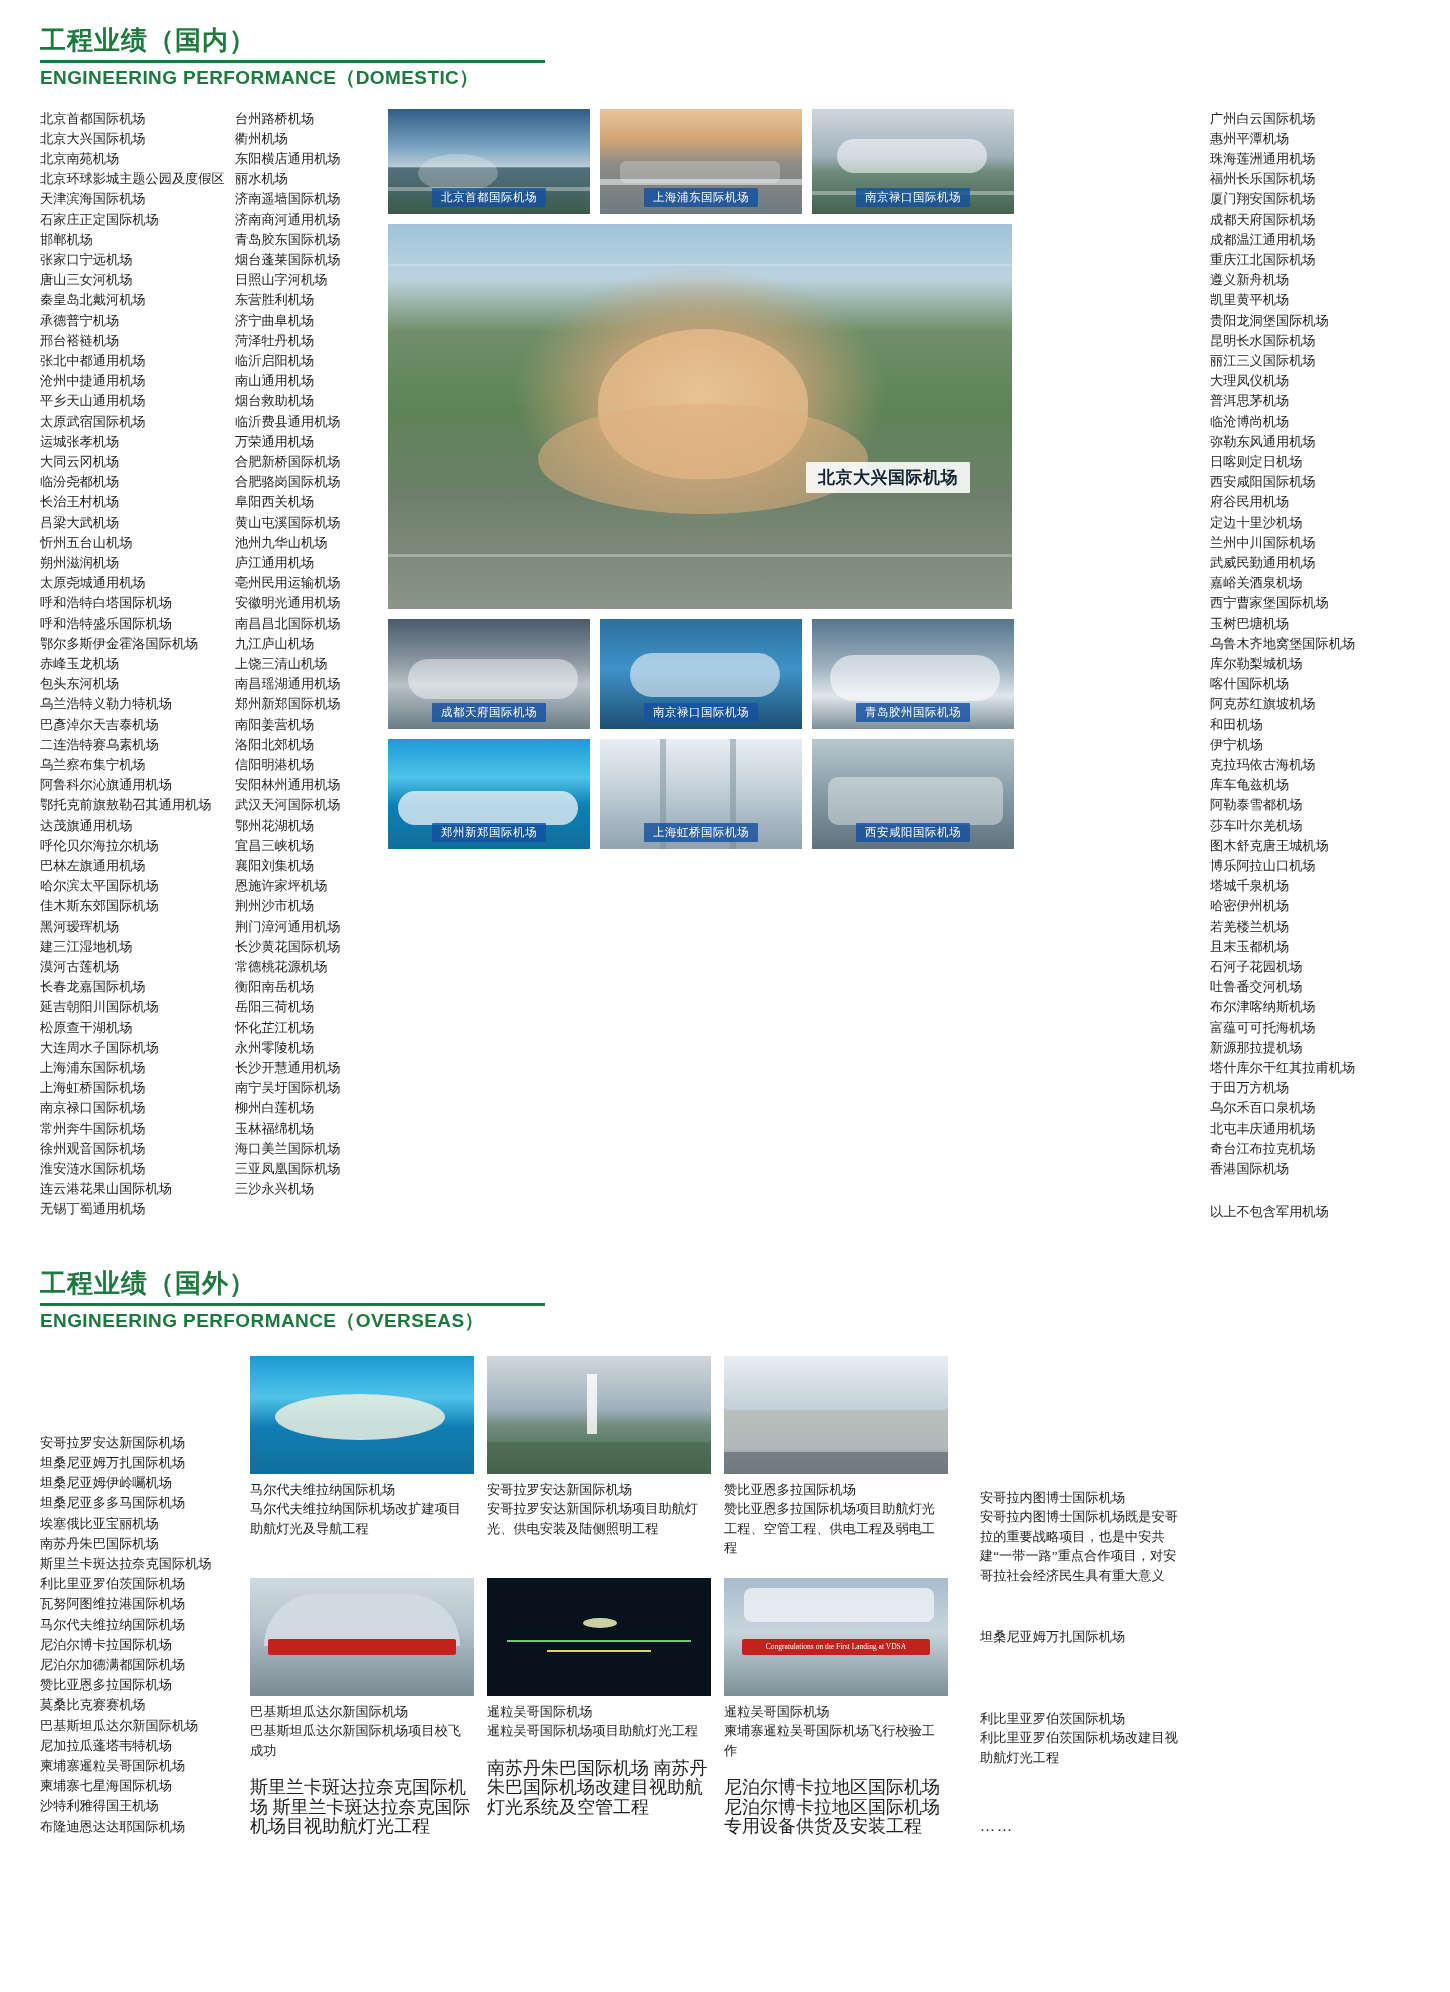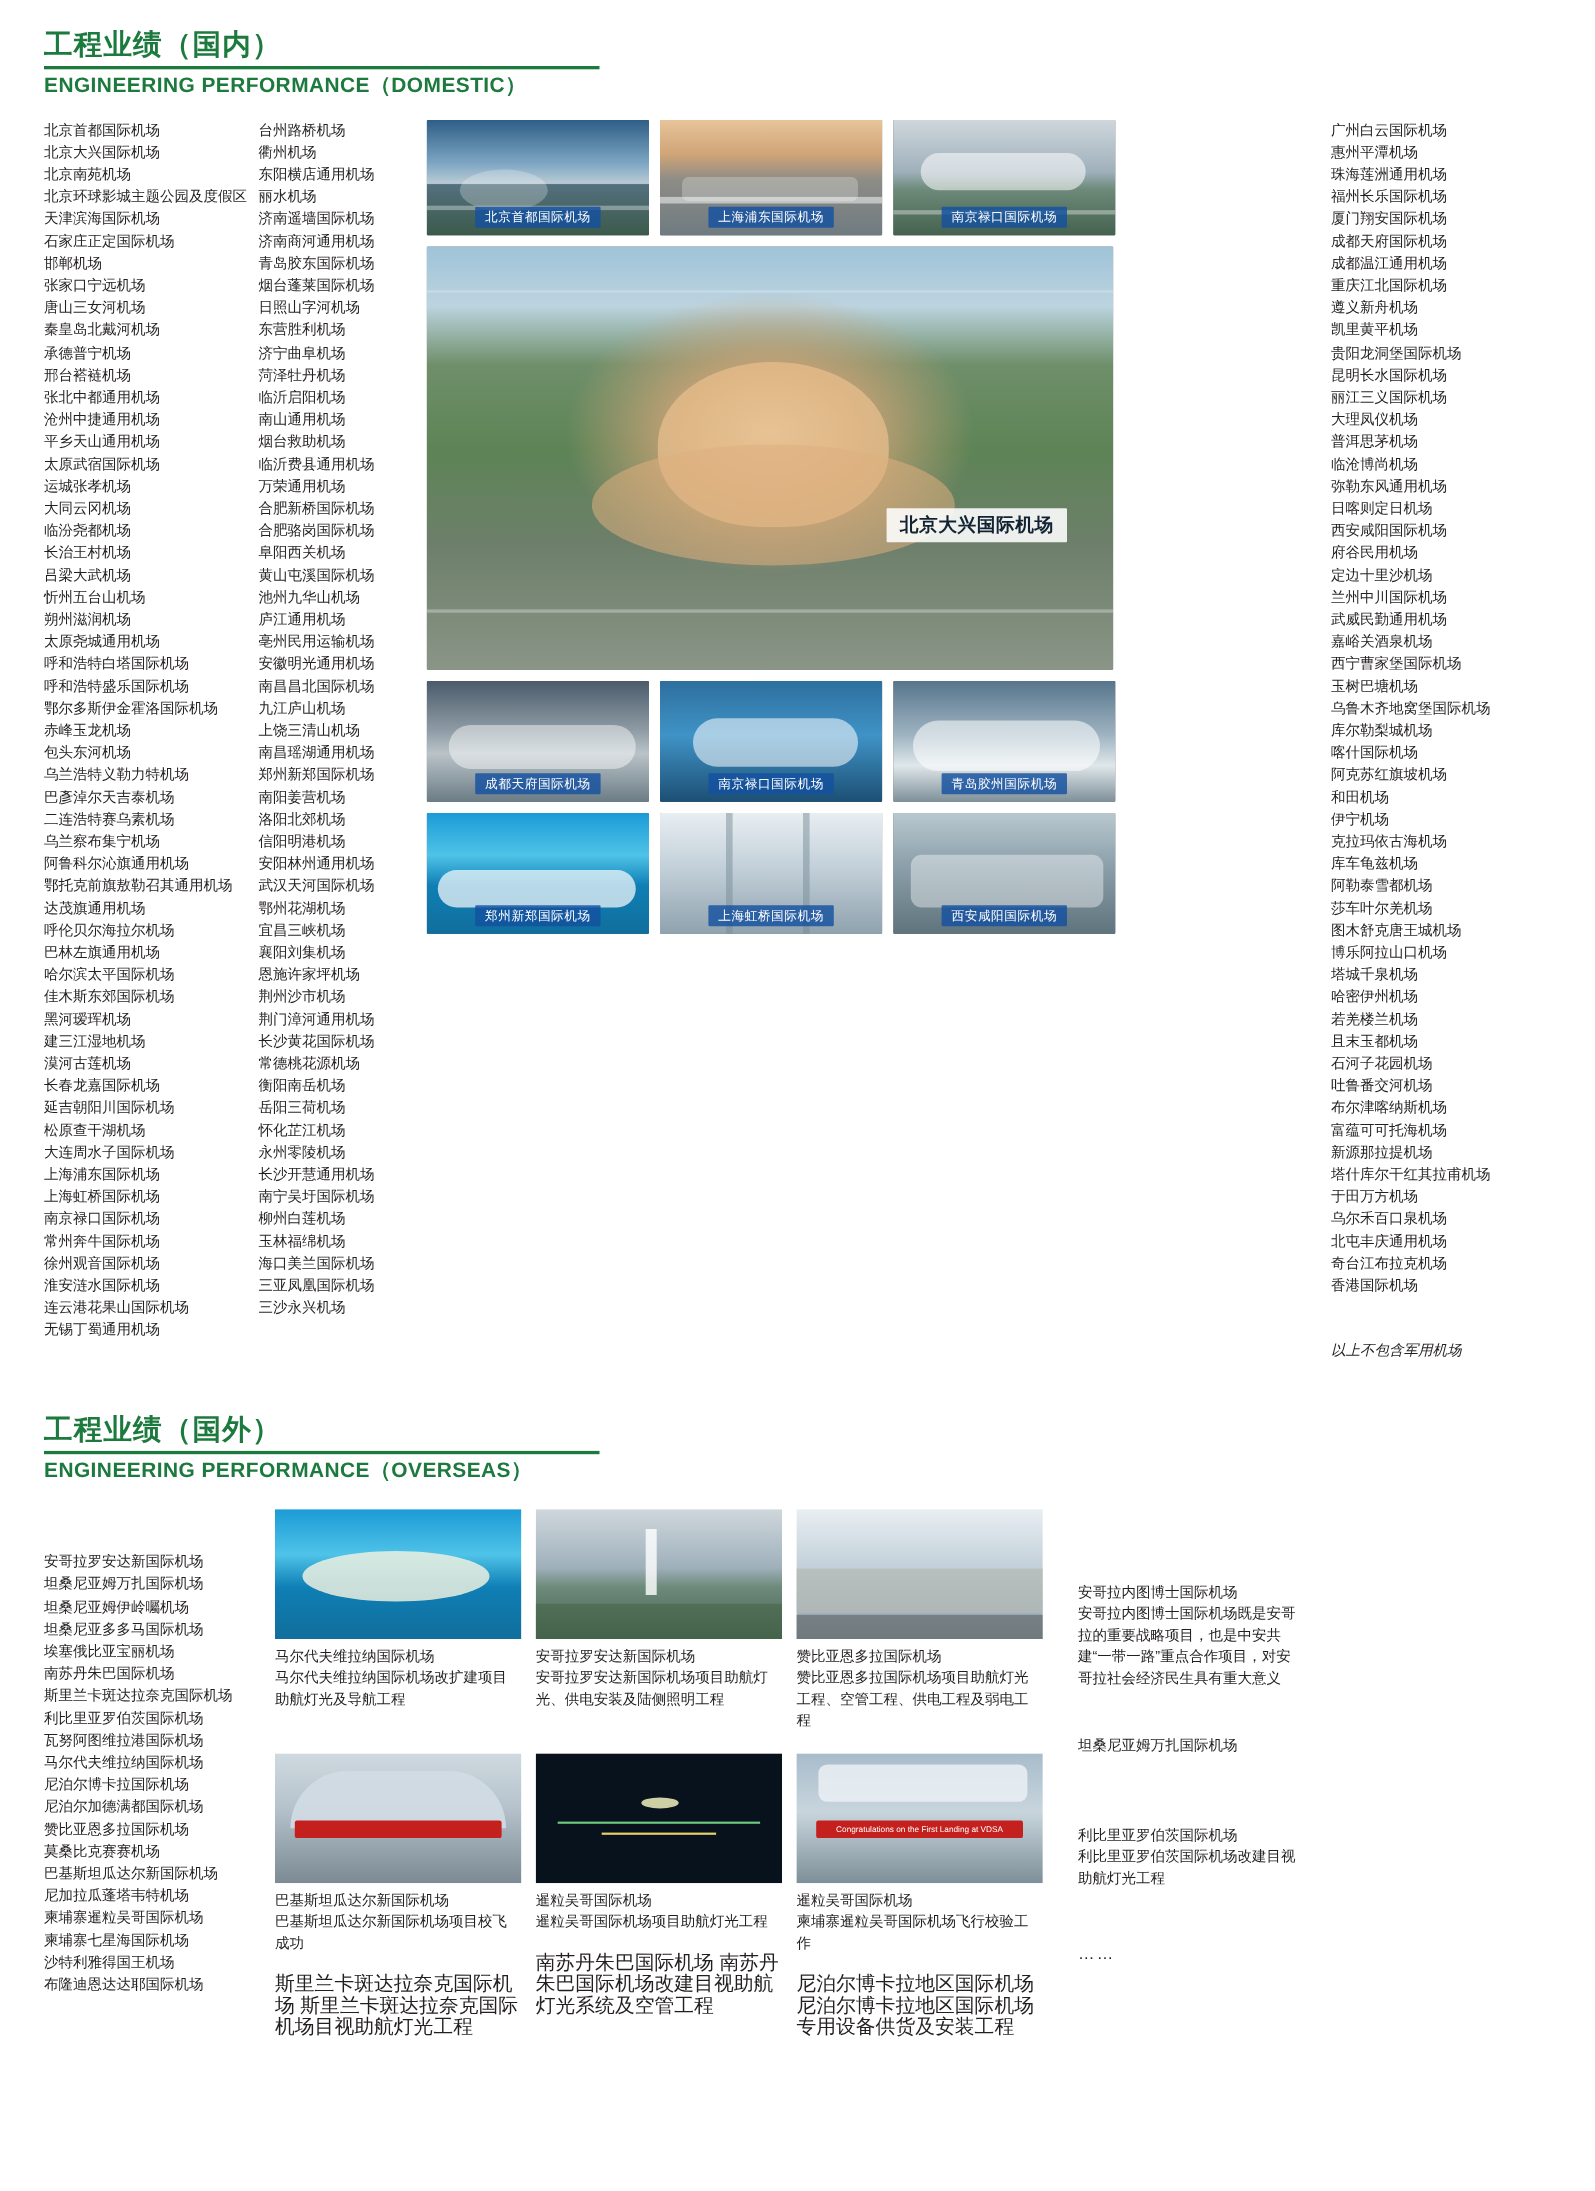--- a/index.html
+++ b/index.html
@@ -52,21 +52,21 @@
     letter-spacing:0.5px;
   }
   .photo.small { width:202px; height:105px; }
   .photo.mid   { width:202px; height:110px; }
   .photo.big   { width:624px; height:385px; }
   .photo.big .cap {
     left:auto; right:42px; transform:none; bottom:116px;
     background:rgba(255,255,255,0.88); color:#123; font-size:17px;
     font-weight:bold; padding:4px 12px;
   }
-  .note-right { font-size:13.2px; margin-top:40px; color:#231f20;font-style:italic; }
+  .note-right { font-size:13.2px; margin-top:24px; color:#231f20; }
 
   
   .sky { position:absolute; inset:0; }
   .g1 { background:linear-gradient(#2e5d86 0%, #7fa7c4 38%, #b9cbd4 55%, #53707f 56%, #3c5a4a 100%); }
   .g2 { background:linear-gradient(#e8c49a 0%, #cfa477 30%, #8d8c86 52%, #6f7b81 100%); }
   .g3 { background:linear-gradient(#cfd7dc 0%, #9fb0bb 45%, #6d8a7a 60%, #44624f 100%); }
   .g4 { background:linear-gradient(#4b5b6a 0%, #8d9aa4 40%, #b9c3c8 60%, #6b7c85 100%); }
   .g5 { background:linear-gradient(#2d6f9e 0%, #3f93c6 45%, #1d4f74 100%); }
   .g6 { background:linear-gradient(#57758c 0%, #9fb4c2 45%, #dfe7ea 70%, #7e8f99 100%); }
   .g7 { background:linear-gradient(#1b9bd6 0%, #4fc3e8 35%, #0f7fb5 60%, #116e9c 100%); }
@@ -75,21 +75,21 @@
   .gbig { background:
       radial-gradient(ellipse at 50% 44%, #e9cfa8 0%, #c7a277 18%, transparent 42%),
       linear-gradient(#9fc3d8 0%, #bcd4e0 14%, #6f8f6a 28%, #5d8456 48%, #6d7f6a 70%, #8a9587 100%); }
   .blob {
     position:absolute; background:rgba(255,255,255,0.25); border-radius:50%;
   }
   .strip { position:absolute; background:rgba(255,255,255,0.35); }
 
   
   .overseas {
-    display:flex; margin-top:22px; align-items:center;
+    display:flex; margin-top:22px; align-items:flex-end;font-family:Liberation Serif, serif;
   }
   .ov-left { width:210px; font-size:13.2px; line-height:20.2px; white-space:nowrap; }
   .ov-center { width:700px; display:flex; flex-direction:column; gap:0px; }
   .ov-right { width:200px; font-size:13.2px; line-height:19.5px; margin-left:30px; }
   .ov-right p { margin:0 0 0 0; }
   .ov-right .gap { height:42px; }
   .ov-row { display:flex; gap:13px; }
   .ov-cell { width:224px; }
   .ov-photo { width:224px; height:118px; position:relative; overflow:hidden; }
   .ov-cap { font-size:13.2px; line-height:19.5px; margin-top:6px; }

